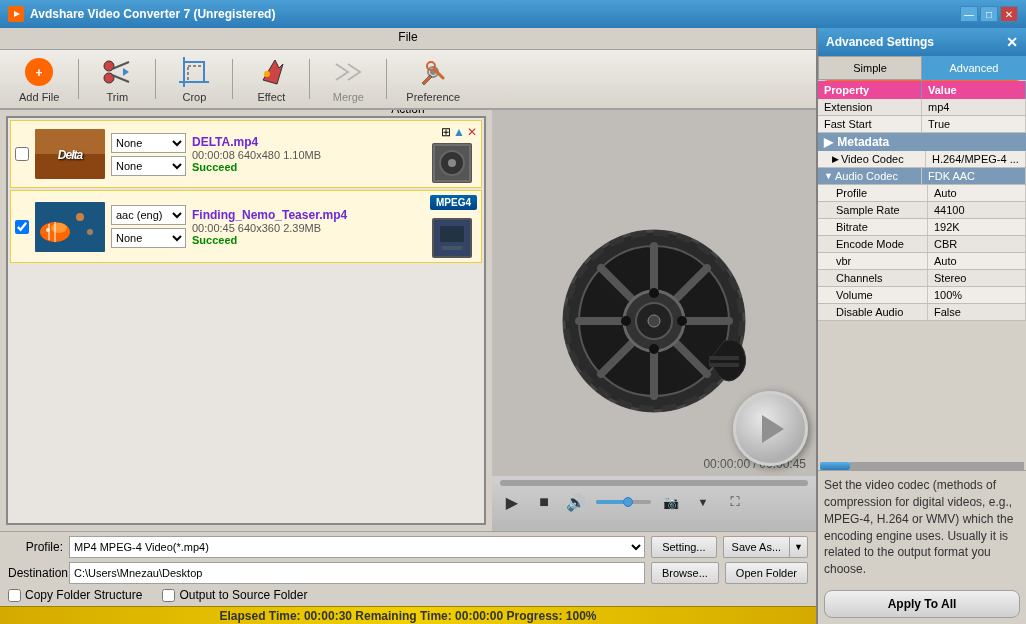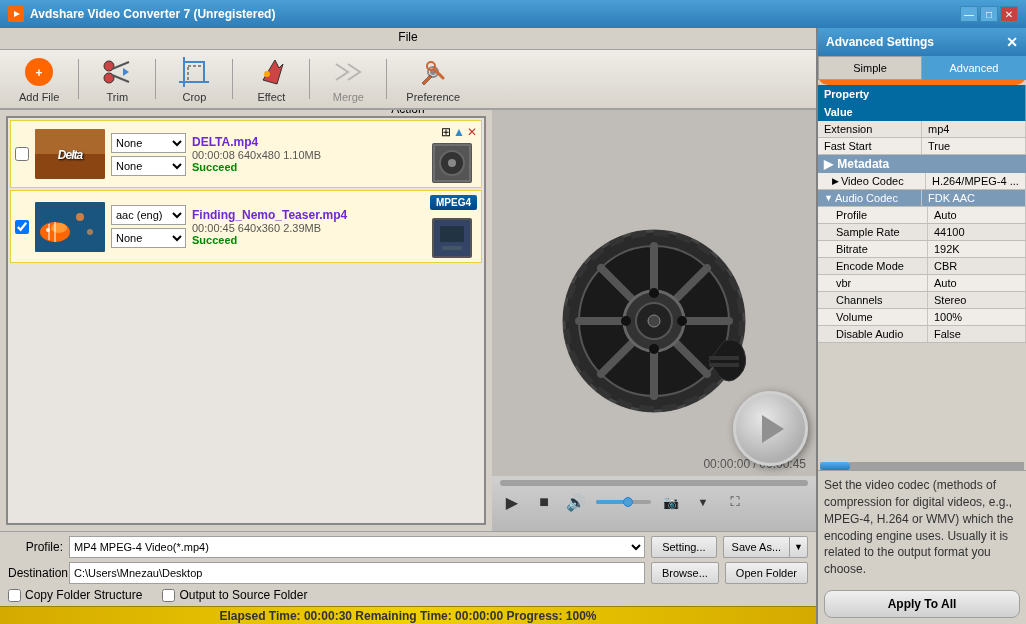--- a/index.html
+++ b/index.html
@@ -83,27 +83,27 @@
     .options-row { display: flex; align-items: center; gap: 20px; }
     .checkbox-label { display: flex; align-items: center; gap: 4px; font-size: 11px; cursor: pointer; }
 
     
     .progress-bottom { height: 18px; background: linear-gradient(to right, #d4aa00, #f0d000, #d4aa00); display: flex; align-items: center; justify-content: center; font-size: 11px; color: #333; font-weight: bold; border-top: 1px solid #a08000; }
 
     
     .right-panel { width: 210px; background: #d4d0c8; border-left: 2px solid #808080; display: flex; flex-direction: column; }
     .adv-title-bar { background: linear-gradient(to bottom, #4a9fd5, #2d7cb8); height: 28px; display: flex; align-items: center; justify-content: space-between; padding: 0 8px; color: white; font-size: 12px; font-weight: bold; }
     .adv-close { color: white; cursor: pointer; font-size: 14px; }
-    .adv-tabs { display: flex; border-bottom: 5px solid #f97316; border-radius: 10px; }
+    .adv-tabs { display: flex; border-bottom: 1px solid #f97316; border-radius: 10px; }
     .adv-tab { flex: 1; height: 24px; display: flex; align-items: center; justify-content: center; font-size: 11px; cursor: pointer; background: #d4d0c8; border: 1px solid #a0a0a0; }
     .adv-tab.active { background: #4a9fd5; color: white; border-color: #4a9fd5; }
     
     
     .settings-table { flex: 1; overflow-y: auto; }
-    .settings-header { display: flex; background: #0369a1; color: white; flex-direction: column; }
+    .settings-header { display: flex; background: #ec4899; color: white; }
     .settings-header-cell { flex: 1; padding: 3px 6px; font-size: 11px; font-weight: bold; border-right: 1px solid #6a9abb; }
     .settings-row { display: flex; border-bottom: 1px solid #c0bdb8; }
     .settings-row:nth-child(even) { background: #e8e5e0; }
     .settings-row:nth-child(odd) { background: #f0ede8; }
     .settings-cell { flex: 1; padding: 2px 6px; font-size: 11px; border-right: 1px solid #c8c5c0; overflow: hidden; text-overflow: ellipsis; white-space: nowrap; }
     .settings-section { background: #7a9ab8; color: white; padding: 2px 6px; font-size: 11px; font-weight: bold; display: flex; align-items: center; gap: 4px; }
 
     
     .adv-description { padding: 6px; font-size: 11px; color: #333; line-height: 1.4; border-top: 1px solid #a0a0a0; min-height: 70px; }
 

